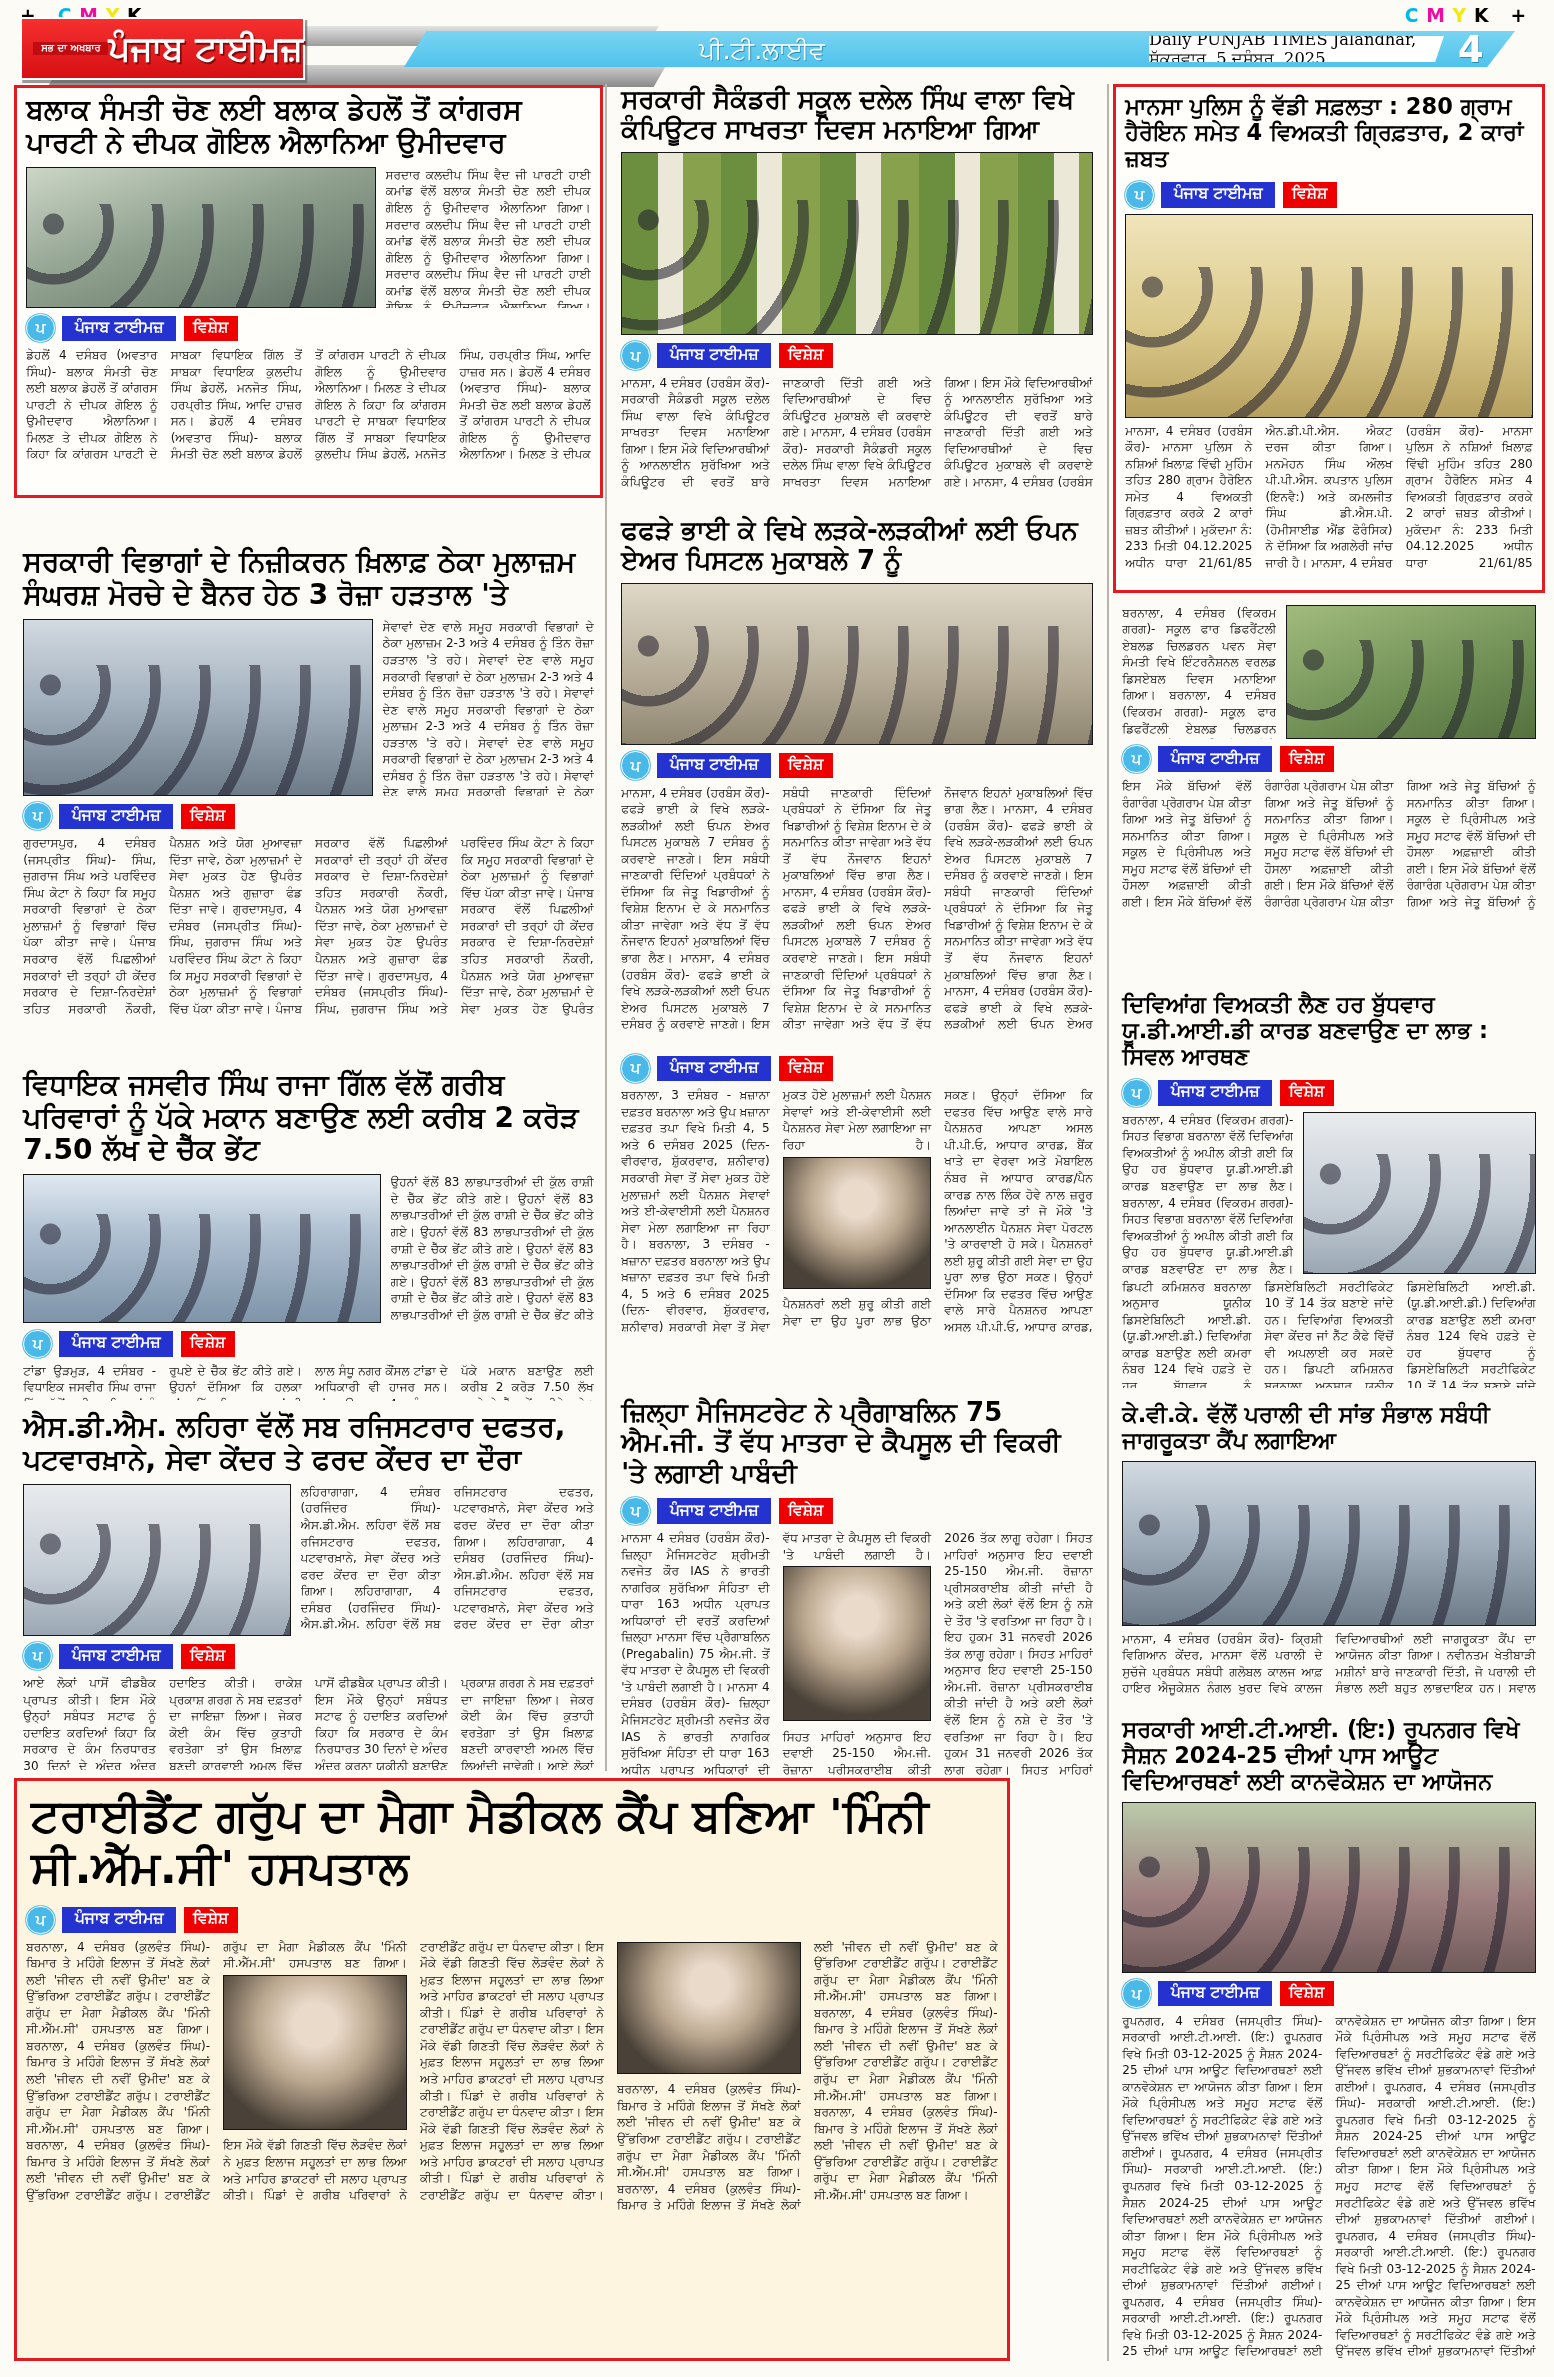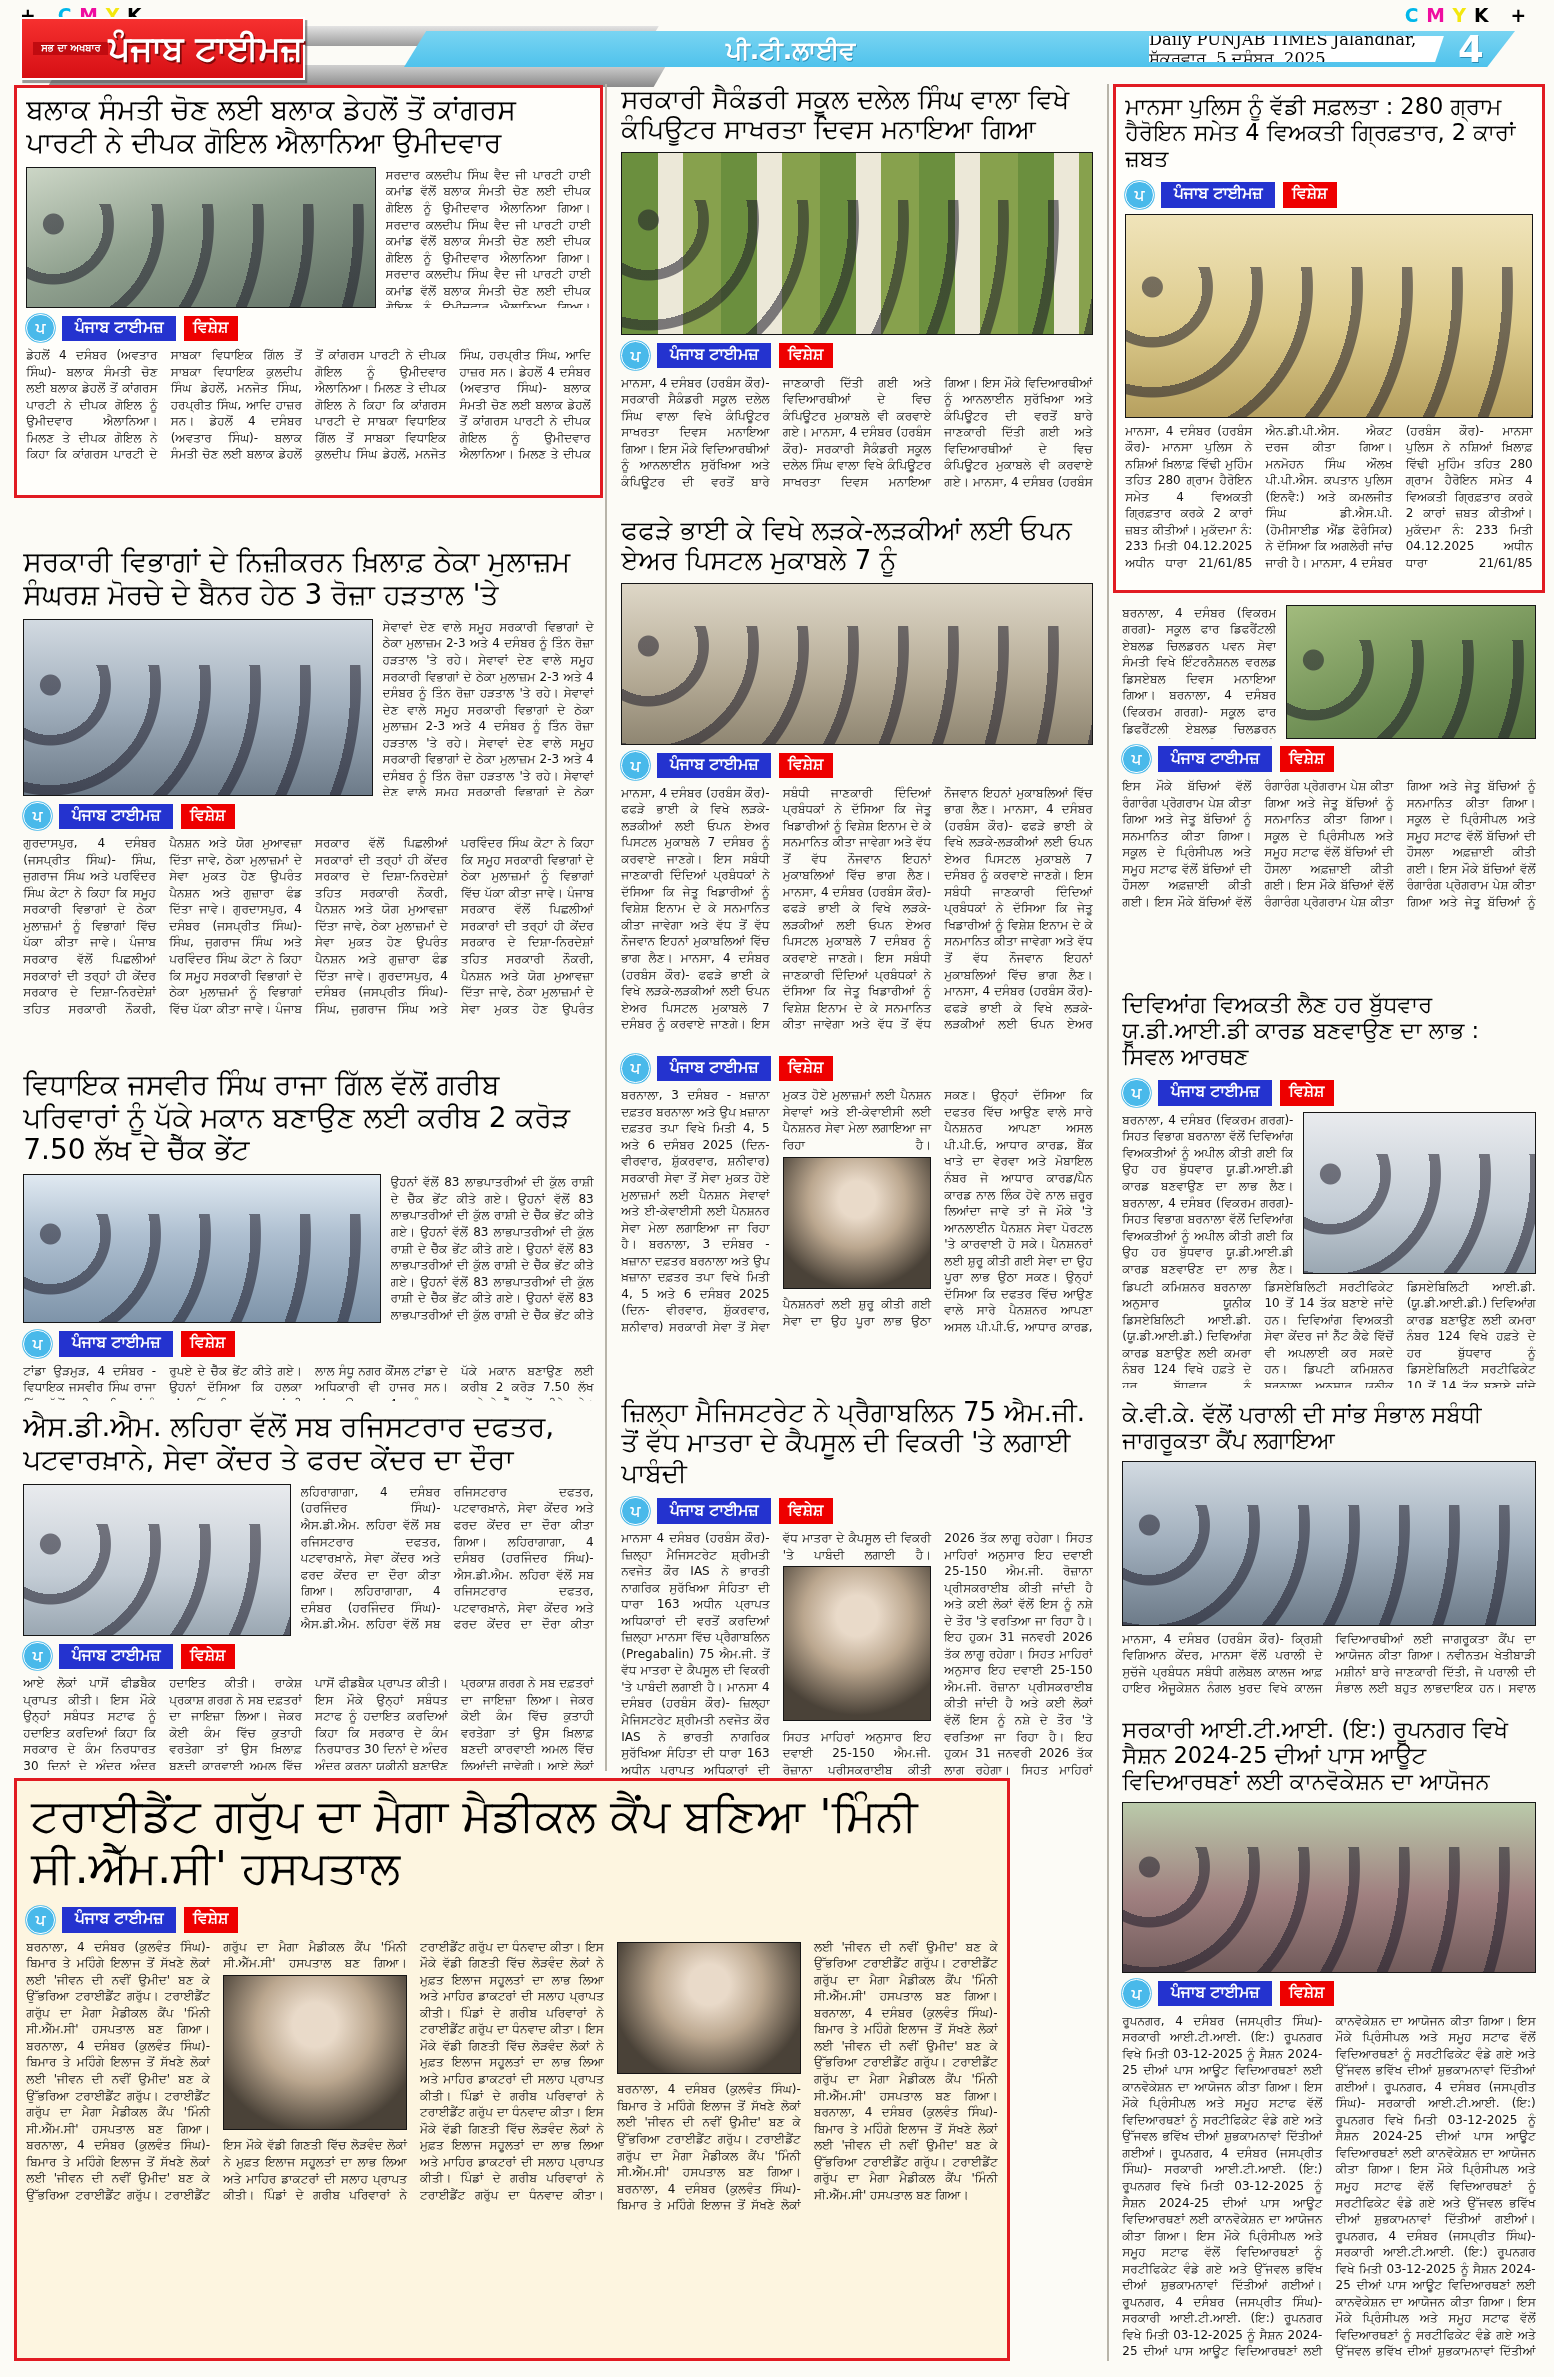--- a/index.html
+++ b/index.html
@@ -13,30 +13,30 @@
   
   .masthead{position:absolute;left:0;top:17px;width:1554px;height:75px;}
   .mh-ribbon-top{position:absolute;left:264px;top:9.3px;width:389px;height:20px;background:linear-gradient(180deg,#e3e3e3,#9c9c9c);transform:skewX(-30deg);}
   .mh-ribbon-bot{position:absolute;left:54px;top:48px;width:606px;height:22px;background:linear-gradient(180deg,#cfcfcf,#8a8a8a);transform:skewX(-30deg);}
   .mh-blue{position:absolute;left:404px;top:14px;width:1111px;height:36px;background:linear-gradient(180deg,#79d4f2,#4fc2ec);
            clip-path:polygon(2% 0,100% 0,97.5% 100%,0 100%);box-shadow:0 3.1px 0 rgba(120,120,120,.55);}
   .mh-red{position:absolute;left:20px;top:0px;width:281px;height:59px;background:linear-gradient(180deg,#f6302f,#d60f14);
           border:2.3px solid #fff;box-shadow:2.3px 3.1px 0 rgba(90,90,90,.6);display:flex;flex-direction:row;align-items:center;justify-content:flex-end;}
   .mh-tagline{font-size:10px;font-weight:bold;color:#fff;background:#c00b10;padding:0 7.8px;line-height:12.4px;}
   .mh-title{font-size:34px;font-weight:bold;color:#fff;line-height:1.05;text-shadow:1.6px 1.6px 0 #7e0a0a;}
-  .mh-live{position:absolute;left:726px;top:18.7px;font-size:25px;font-weight:bold;color:#fff;text-shadow:0.8px 0.8px 0 #2b8cb4;}
+  .mh-live{position:absolute;left:699px;top:18.7px;font-size:25px;font-weight:normal;color:#fff;text-shadow:0.8px 0.8px 0 #2b8cb4;}
   .mh-datebox{position:absolute;left:1149px;top:18.7px;width:295px;height:26.4px;background:#fff;display:flex;align-items:center;justify-content:center;
               font-family:"DejaVu Serif",serif;font-size:16.3px;color:#000;clip-path:polygon(0 0,100% 0,97% 100%,0 100%);}
   .mh-pagenum{position:absolute;left:1458px;top:11px;font-size:37px;font-weight:bold;color:#fff;text-shadow:0.8px 0.8px 0 #2b8cb4;}
   
   .vrule{position:absolute;width:1.6px;background:#b8b4a9;}
   
   .art{position:absolute;box-sizing:border-box;overflow:hidden;}
   .boxed{border:3.9px solid #e11b22;background:#fffefa;}
-  .hl{font-weight:normal;color:#000;line-height:1.16;margin:0;padding:6.2px 9.3px 3.1px;letter-spacing:0;}
+  .hl{font-weight:bold;color:#000;line-height:1.16;margin:0;padding:6.2px 9.3px 3.1px;letter-spacing:0;}
   .hl-l{font-size:28px}.hl-c{font-size:26px}.hl-r{font-size:22.5px}.hl-xl{font-size:45px;padding:9.3px 14px 4.7px;}
   .media-row{display:flex;gap:9.3px;margin:4.7px 9.3px;align-items:flex-start;}
   .photo{border:1.6px solid #161616;position:relative;overflow:hidden;flex:none;box-sizing:border-box;}
   .photo-full{margin:4.7px 9.3px;}
   .heads::after{content:"";position:absolute;left:0;right:0;top:26%;bottom:0;
     background:repeating-radial-gradient(circle at 26.4px 20px, rgba(28,26,40,.55) 0 10px, rgba(0,0,0,0) 11px 50px);}
   .ph-a{background:linear-gradient(160deg,#ccd6c6,#90a18f 45%,#5e6d62);}
   .ph-b{background:repeating-linear-gradient(90deg,#6b8f3e 0 36px,#ece8d8 36px 61px,#87a14d 61px 99px);}
   .ph-c{background:linear-gradient(180deg,#f0e4ba,#dcca8b 55%,#b6a05f);}
   .ph-d{background:linear-gradient(180deg,#d2dae1,#a0aebc 50%,#6d7b89);}

